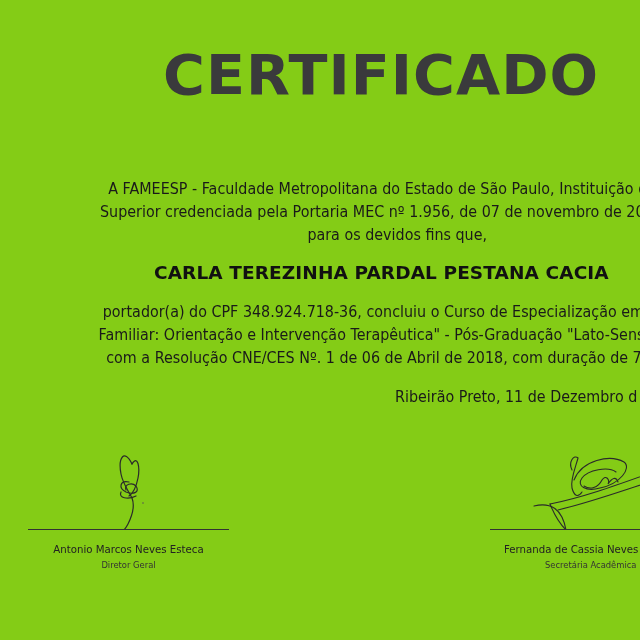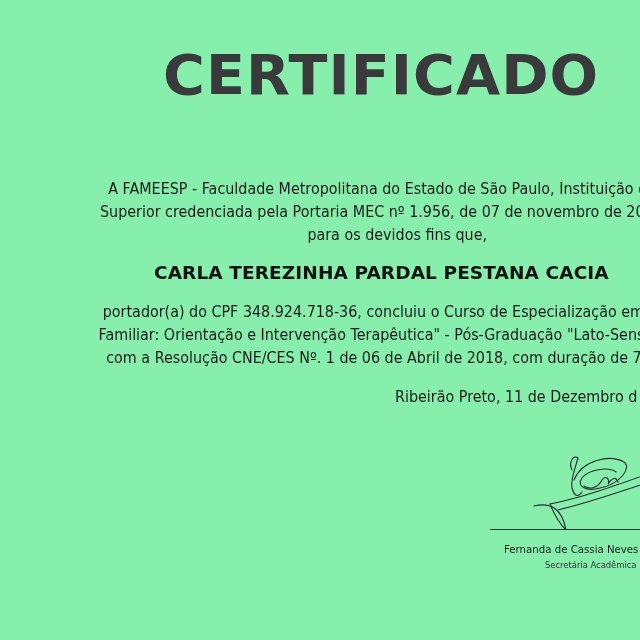--- a/index.html
+++ b/index.html
@@ -15,21 +15,21 @@
       font-family: "DejaVu Sans", sans-serif;
       color: #111111;
     }
     .page {
       position: absolute;
       left: 0;
       top: 0;
       width: 640px;
       height: 640px;
       overflow: hidden;
-      background: #86efac;
+      background: #84cc16;
     }
     
     .cert {
       position: absolute;
       left: 0;
       top: 0;
       width: 800px;
       height: 640px;
     }
     .title {
@@ -145,20 +145,34 @@
     <div class="name">CARLA TEREZINHA PARDAL PESTANA CACIA</div>
 
     <div class="para body-text">
       <span class="line">portador(a) do CPF 348.924.718-36, concluiu o Curso de Especialização em "Psico</span>
       <span class="line">Familiar: Orientação e Intervenção Terapêutica" - Pós-Graduação "Lato-Sensu" de a</span>
       <span class="line">com a Resolução CNE/CES Nº. 1 de 06 de Abril de 2018, com duração de 720 hor</span>
     </div>
 
     <div class="date">Ribeirão Preto, 11 de Dezembro d</div>
 
+    <div class="sig-block sig-left">
+      <svg class="sig-graphic" viewBox="0 0 206 90" width="206" height="90">
+        <g fill="none" stroke="#2a2a2a" stroke-width="1.2" stroke-linecap="round">
+          <path d="M104 24 C 96 8, 90 18, 93 34 C 95 44, 100 50, 104 58 C 107 66, 104 76, 100 84 C 96 92, 92 94, 88 97"></path>
+          <path d="M104 24 C 110 14, 112 28, 110 38 C 108 48, 104 54, 101 56"></path>
+          <path d="M101 42 C 92 40, 90 48, 98 52 C 106 55, 112 52, 108 46 C 104 42, 96 44, 98 50"></path>
+          <path d="M93 52 C 90 58, 100 60, 108 56"></path>
+        </g>
+        <circle cx="115" cy="63" r="0.8" fill="#555"></circle>
+      </svg>
+      <div class="sig-line"></div>
+      <div class="sig-name">Antonio Marcos Neves Esteca</div>
+      <div class="sig-role">Diretor Geral</div>
+    </div>
 
     <div class="sig-block sig-right">
       <svg class="sig-graphic" viewBox="0 0 206 90" width="206" height="90">
         <g fill="none" stroke="#2a2a2a" stroke-width="1.1" stroke-linecap="round">
           <path d="M82 30 C 78 22, 84 14, 88 18 C 86 26, 80 40, 82 48 C 84 56, 88 58, 92 52"></path>
           <path d="M84 40 C 92 20, 120 14, 134 22 C 142 28, 130 44, 110 48 C 96 52, 86 46, 92 38 C 98 30, 118 26, 126 32"></path>
           <path d="M94 46 C 100 50, 108 48, 112 40 C 116 34, 120 40, 118 44 C 122 38, 126 36, 128 42"></path>
           <path d="M60 64 C 100 56, 140 40, 180 26"></path>
           <path d="M68 70 C 110 60, 150 44, 180 36"></path>
           <path d="M44 66 C 60 62, 72 68, 76 90"></path>

